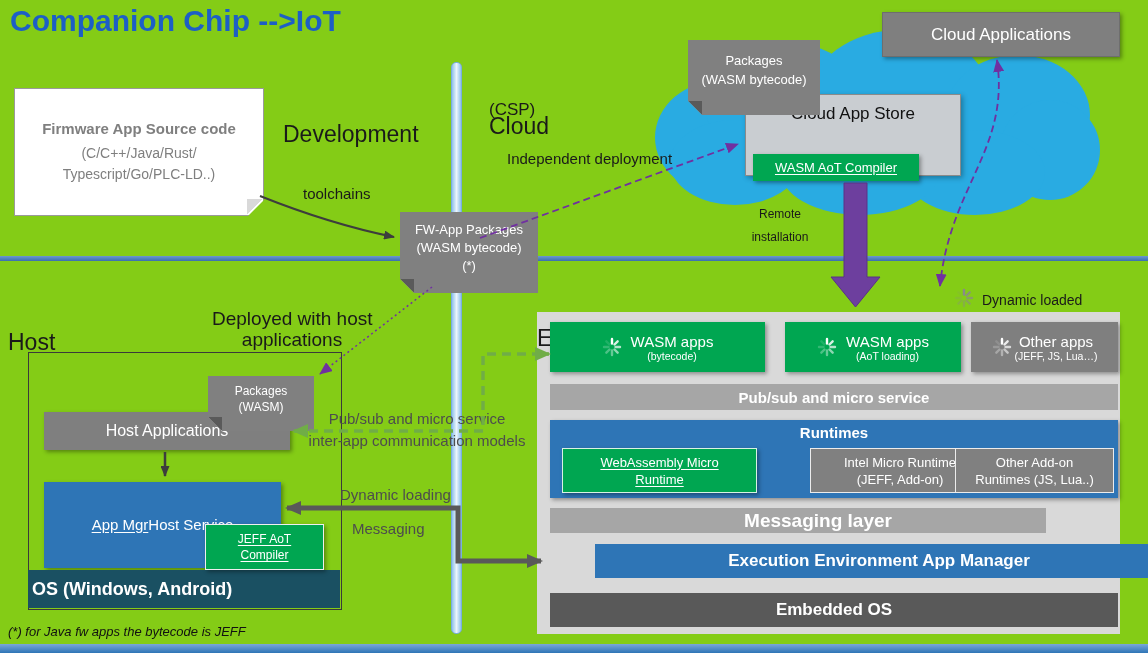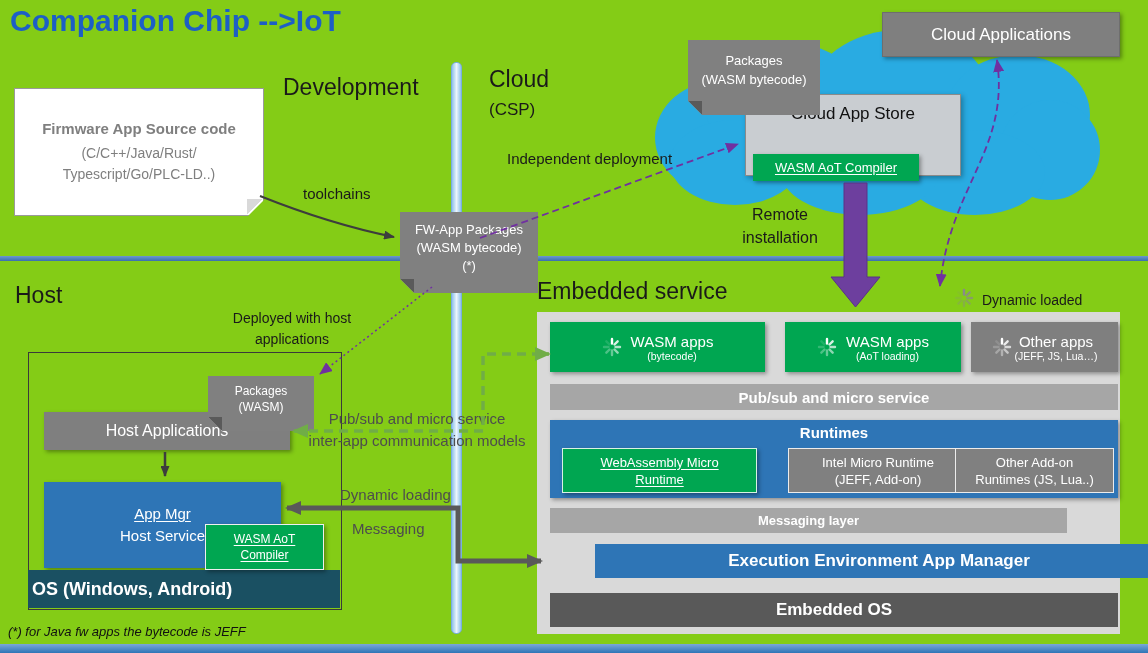--- a/index.html
+++ b/index.html
@@ -1,19 +1,19 @@
 <!DOCTYPE html>
 <html><head>
 <meta charset="utf-8">
 <style>
   html,body{margin:0;padding:0;background:#fff;font-family:"Liberation Sans",sans-serif;}
   .canvas{position:relative;width:1148px;height:653px;background:#84cc16;overflow:hidden;}
   .abs{position:absolute;}
   .lbl{position:absolute;color:#1a1a1a;white-space:nowrap;z-index:3;}
-  .s23{font-size:23px;}
+  .s23{font-size:23px;margin-top:47px;}
   .s17{font-size:17px;}
   .s15{font-size:15px;}
   .gray{color:#4d4d4d;}
   .center{text-align:center;}
   .title{position:absolute;left:10px;top:4px;font-size:30px;font-weight:bold;color:#1d5fc6;z-index:3;}
   .cloud-circle{position:absolute;background:#29abe2;border-radius:50%;z-index:1;}
   .box{position:absolute;z-index:2;}
   .note{position:absolute;background:#808080;color:#fff;text-align:center;z-index:4;
         clip-path:polygon(0 0,100% 0,100% 100%,14px 100%,0 calc(100% - 14px));
         filter:drop-shadow(3px 3px 3px rgba(0,0,0,.35));}
@@ -61,36 +61,36 @@
     <span class="cloud-circle" style="left:1000px;top:100px;width:100px;height:100px;"></span>
     <span class="cloud-circle" style="left:905px;top:130px;width:140px;height:85px;"></span>
     <span class="cloud-circle" style="left:780px;top:125px;width:160px;height:90px;"></span>
     <span class="cloud-circle" style="left:670px;top:120px;width:130px;height:85px;"></span>
   </div>
 
   <div class="title">Companion Chip --&gt;IoT</div>
   <div class="lbl s23" style="left:283px;top:74px;">Development</div>
   <div class="lbl s23" style="left:489px;top:66px;">Cloud</div>
   <div class="lbl s17" style="left:489px;top:100px;">(CSP)</div>
-  <div class="lbl s23" style="left:15px;top:282px;">Host</div>
+  <div class="lbl s23" style="left:8px;top:282px;">Host</div>
   <div class="lbl s23" style="left:537px;top:278px;">Embedded service</div>
 
   <div class="docbox" style="left:14px;top:88px;width:248px;height:126px;">
     <div style="font-size:15px;font-weight:bold;margin-bottom:6px;">Firmware App Source code</div>
     <div style="font-size:14px;line-height:21px;">(C/C++/Java/Rust/</div>
     <div style="font-size:14px;line-height:21px;">Typescript/Go/PLC-LD..)</div>
   </div>
 
   <div class="lbl s15" style="left:303px;top:185px;">toolchains</div>
   <div class="lbl s15" style="left:507px;top:150px;">Independent deployment</div>
-  <div class="lbl center" style="left:730px;top:203px;width:100px;font-size:16px;line-height:23px;">
+  <div class="lbl center" style="left:730px;top:203px;width:100px;font-size:12px;line-height:23px;">
     <div>Remote</div>
     <div>installation</div>
   </div>
-  <div class="lbl center" style="left:212px;top:308px;width:160px;font-size:14px;line-height:21px;">
+  <div class="lbl center" style="left:212px;top:308px;width:160px;font-size:19px;line-height:21px;">
     <div>Deployed with host</div>
     <div>applications</div>
   </div>
   <div class="lbl center gray" style="left:297px;top:408px;width:240px;font-size:15px;line-height:22px;">
     <div>Pub/sub and micro service</div>
     <div>inter-app communication models</div>
   </div>
   <div class="lbl s15 gray" style="left:340px;top:486px;">Dynamic loading</div>
   <div class="lbl s15 gray" style="left:352px;top:520px;">Messaging</div>
 
@@ -130,26 +130,26 @@
   </div>
   <div class="note" style="left:208px;top:376px;width:106px;height:48px;font-size:12px;line-height:16px;padding-top:7px;">
     <div>Packages</div>
     <div>(WASM)</div>
   </div>
 
   <div class="box" style="left:28px;top:352px;width:312px;height:256px;border:1.5px solid #3a3a3a;"></div>
   <div class="box graybox" style="left:44px;top:412px;width:246px;height:38px;font-size:16px;z-index:3;">
     <span>Host Applications</span>
   </div>
-  <div class="box bluebox" style="left:44px;top:482px;width:237px;height:86px;z-index:3;display:flex;flex-direction:column;align-items:center;justify-content:center;font-size:15px;line-height:22px;">
+  <div class="box bluebox" style="left:44px;top:482px;width:237px;height:86px;z-index:3;display:flex;flex-direction:row;align-items:center;justify-content:center;font-size:15px;line-height:22px;">
     <div class="u">App Mgr</div>
     <div>Host Service</div>
   </div>
   <div class="box greenbox" style="left:205px;top:524px;width:117px;height:44px;z-index:4;border:1px solid #efefef;display:flex;flex-direction:column;align-items:center;justify-content:center;font-size:12px;line-height:16px;">
-    <div class="u">WASM AoT</div>
+    <div class="u">JEFF AoT</div>
     <div class="u">Compiler</div>
   </div>
   <div class="box" style="left:28px;top:570px;width:312px;height:38px;background:#1a5062;color:#fff;font-weight:bold;font-size:18px;display:flex;align-items:center;padding-left:4px;box-sizing:border-box;z-index:3;">
     <span>OS (Windows, Android)</span>
   </div>
 
   <div class="box" style="left:537px;top:312px;width:583px;height:322px;background:#d9d9d9;z-index:2;"></div>
 
   <div class="appbox greenbox" style="left:550px;top:322px;width:215px;height:50px;">
     <svg width="20" height="20" viewBox="0 0 20 20">
@@ -209,29 +209,29 @@
   <div class="bar" style="left:550px;top:384px;width:568px;height:26px;background:#a6a6a6;font-size:15px;">
     <span>Pub/sub and micro service</span>
   </div>
   <div class="box bluebox" style="left:550px;top:420px;width:568px;height:78px;z-index:3;">
     <div style="text-align:center;font-weight:bold;font-size:15px;margin-top:4px;">Runtimes</div>
   </div>
   <div class="rtbox greenbox" style="left:562px;top:448px;width:193px;height:43px;">
     <div class="u">WebAssembly Micro</div>
     <div class="u">Runtime</div>
   </div>
-  <div class="rtbox" style="left:788px;top:448px;width:178px;height:43px;background:#808080;">
+  <div class="rtbox" style="left:810px;top:448px;width:178px;height:43px;background:#808080;">
     <div>Intel Micro Runtime</div>
     <div>(JEFF, Add-on)</div>
   </div>
   <div class="rtbox" style="left:955px;top:448px;width:157px;height:43px;background:#808080;">
     <div>Other Add-on</div>
     <div>Runtimes (JS, Lua..)</div>
   </div>
-  <div class="bar" style="left:550px;top:508px;width:517px;height:25px;background:#a6a6a6;font-size:13px;">
+  <div class="bar" style="left:550px;top:508px;width:456px;height:25px;background:#a6a6a6;font-size:19px;padding-left:40px;">
     <span>Messaging layer</span>
   </div>
   <div class="bar" style="left:550px;top:544px;width:568px;height:34px;background:#2e75b6;font-size:17px;margin-left:45px;">
     <span>Execution Environment App Manager</span>
   </div>
   <div class="bar" style="left:550px;top:593px;width:568px;height:34px;background:#595959;font-size:17px;">
     <span>Embedded OS</span>
   </div>
 
   <div class="footnote">(*) for Java fw apps the bytecode is JEFF</div>

